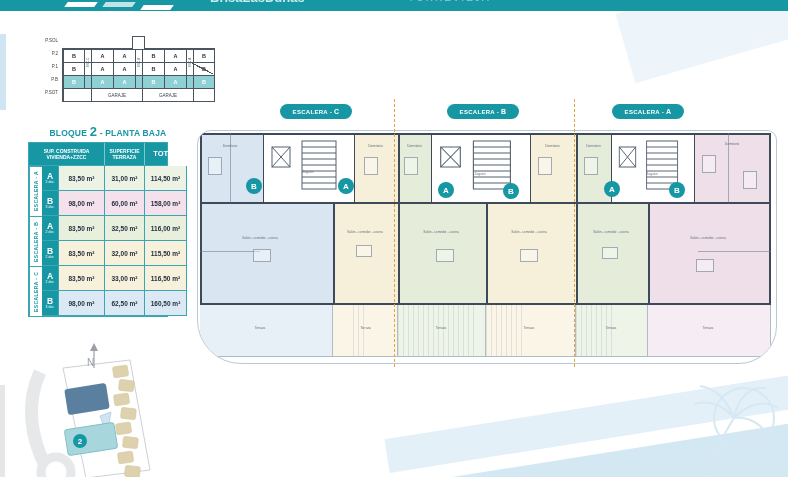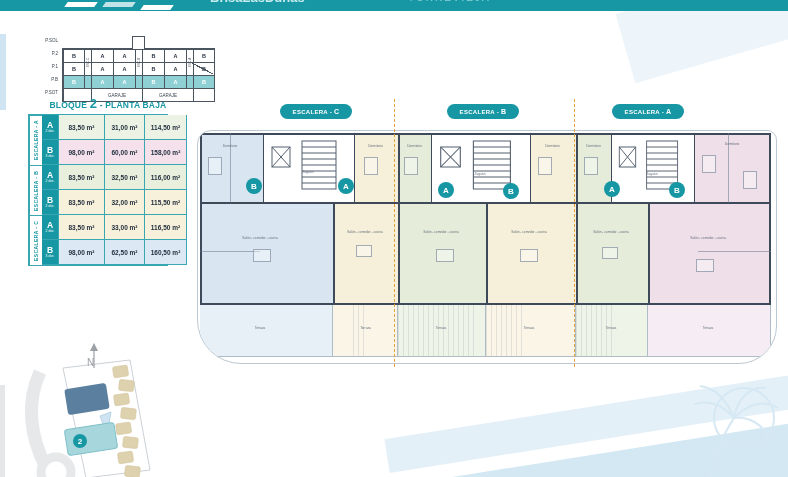--- a/index.html
+++ b/index.html
@@ -31,21 +31,21 @@
          display:flex;align-items:center;justify-content:center;
          font-size:5.5px;font-weight:bold;color:#26313f;background:#fff;box-sizing:border-box;}
   .pbcell{background:var(--teal_row);color:#fff;}
   .esclab{position:absolute;display:flex;align-items:center;justify-content:center;
           writing-mode:vertical-rl;transform:rotate(180deg);font-size:3px;color:#4a5560;}
   .floorlab{position:absolute;left:0;width:28px;text-align:right;font-size:4.5px;color:#3c4650;}
   .shaftbox{position:absolute;border:1px solid #4a5560;background:#fff;}
   .roofdiag{position:absolute;background:linear-gradient(to top right,transparent 47%,#4a5560 47%,#4a5560 53%,transparent 53%);}
 
   
-  .sum{position:absolute;left:28px;top:96px;width:140px;z-index:2;}
+  .sum{position:absolute;left:28px;top:124px;width:140px;z-index:2;}
   .sum-title{width:160px;text-align:center;color:var(--teal);font-size:8.5px;font-weight:bold;
              letter-spacing:.2px;margin-bottom:3px;}
   .sum-title .num{font-size:13px;}
   .sum-head{display:grid;grid-template-columns:76px 40px 42px;border:1.5px solid var(--grid);
             border-bottom:none;background:var(--teal);}
   .sum-head .hc{color:#fff;font-size:5px;font-weight:bold;text-align:center;white-space:pre-line;
             display:flex;align-items:center;justify-content:center;height:22px;
             border-right:1px solid rgba(255,255,255,.45);line-height:1.25;}
   .sum-head .hc.total{font-size:7.5px;}
   .sum-body{display:grid;grid-template-columns:13px 17px 46px 40px 42px;grid-auto-rows:25px;
@@ -165,20 +165,27 @@
       <div class="floorlab" style="top: 41px;">P.B</div>
       <div class="floorlab" style="top: 54px;">P.SOT</div>
     </div>
 
   <div class="sum">
     <div class="sum-title">
       <span>BLOQUE</span>
       <span class="num">2</span>
       <span>- PLANTA BAJA</span>
     </div>
+    <div class="sum-head">
+      <div class="hc">SUP. CONSTRUIDA
+VIVIENDA+ZZCC</div>
+      <div class="hc">SUPERFICIE
+TERRAZA</div>
+      <div class="hc total">TOTAL</div>
+    </div>
     <div class="sum-body">
         <div class="cell rot-label" style="grid-area: 1 / 1 / span 2;">ESCALERA - A</div>
         <div class="cell letter-cell" style="grid-area: 1 / 2;">
           <div class="L">A</div>
           <div class="dorm">2 dor.</div>
         </div>
         <div class="cell val-cell" style="grid-area: 1 / 3; background: rgb(236, 243, 228);">83,50 m²</div>
         <div class="cell val-cell" style="grid-area: 1 / 4; background: rgb(236, 243, 228);">31,00 m²</div>
         <div class="cell val-cell" style="grid-area: 1 / 5; background: rgb(236, 243, 228);">114,50 m²</div>
         <div class="cell letter-cell" style="grid-area: 2 / 2;">

